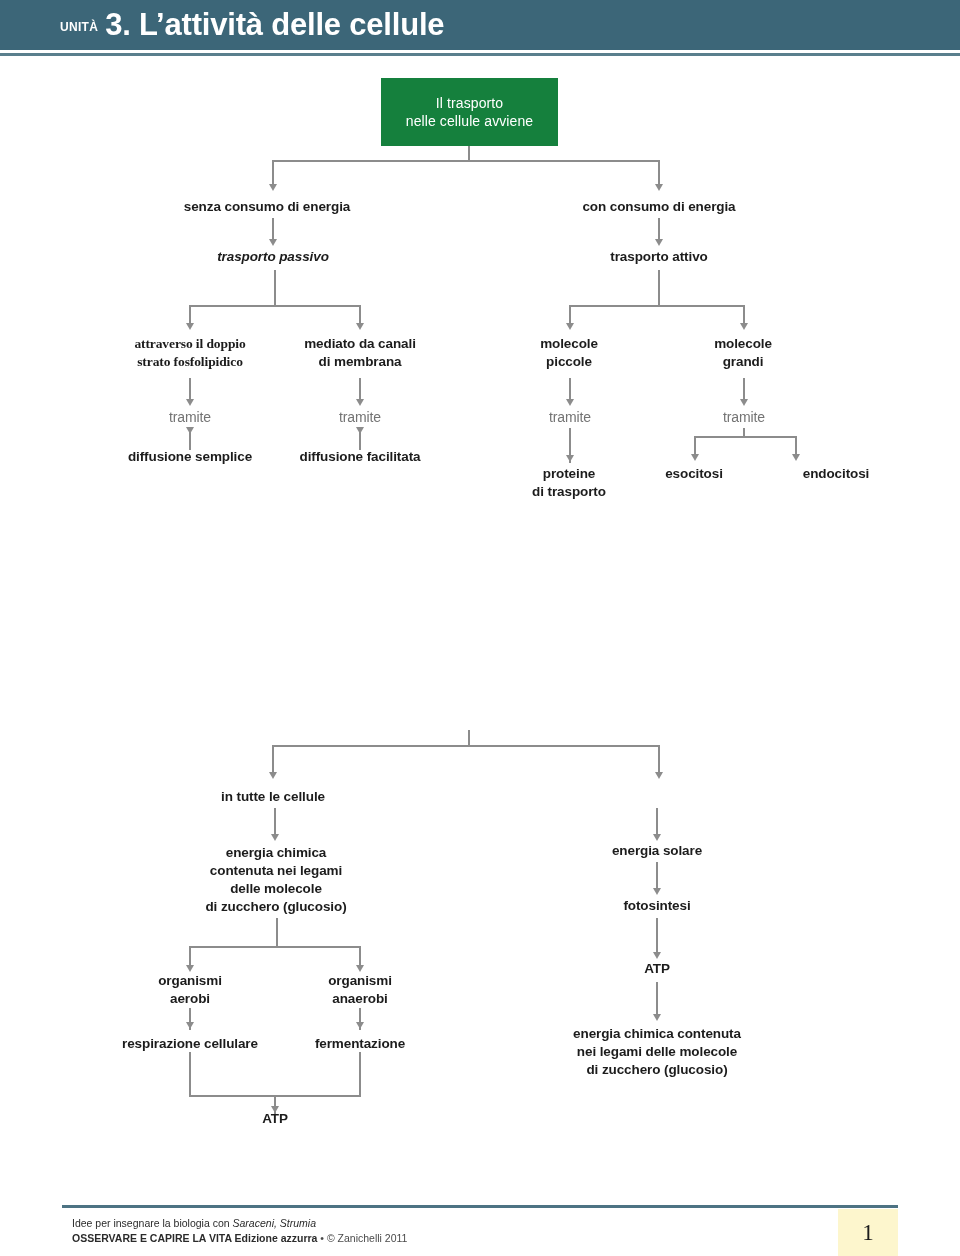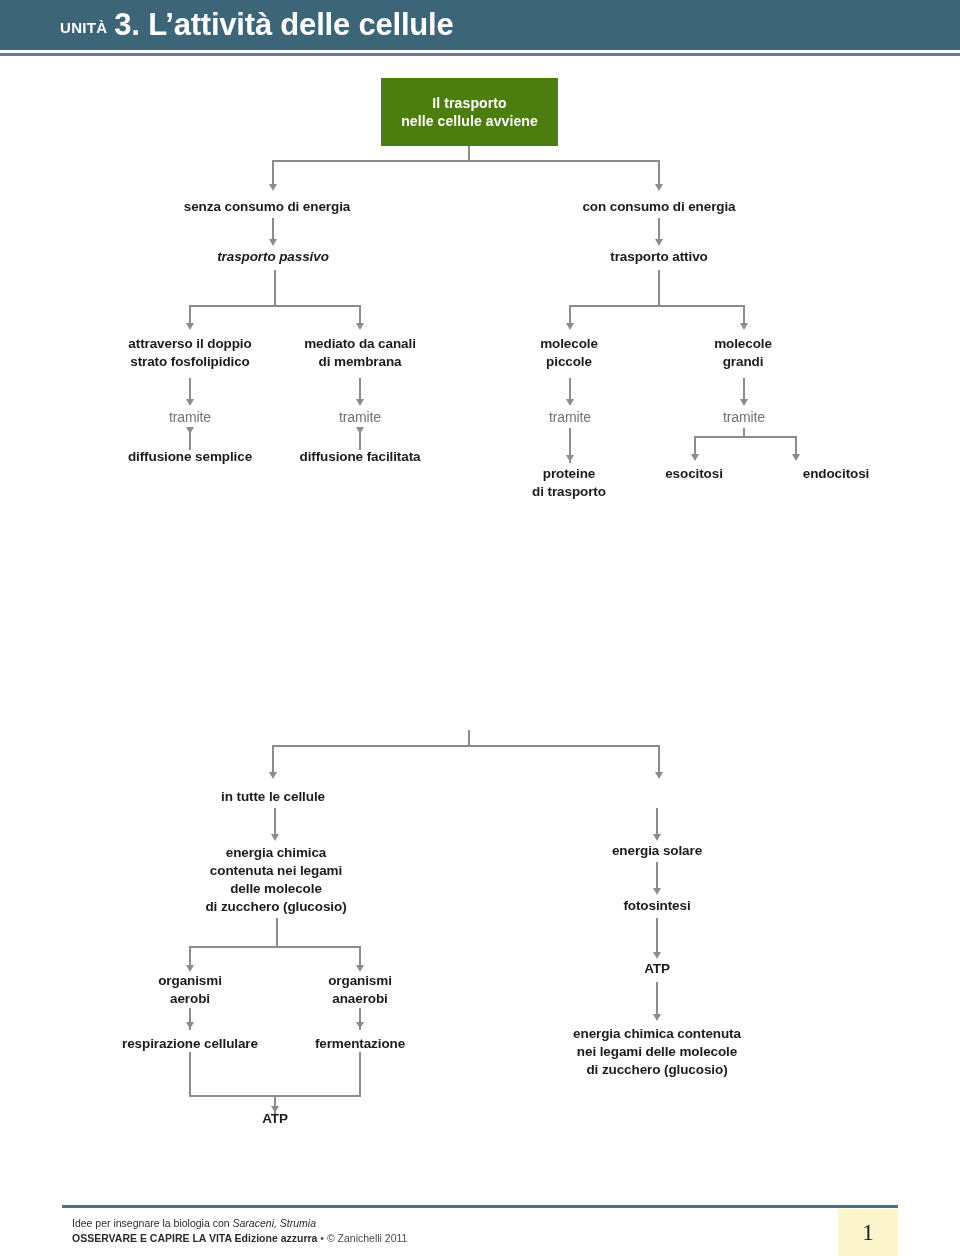--- a/index.html
+++ b/index.html
@@ -25,21 +25,21 @@
   .header-title {
     position: absolute;
     left: 60px; top: 3px;
     height: 43px;
     display: flex;
     align-items: center;
     color: #ffffff;
     white-space: nowrap;
   }
   .header-unita {
-    font-size: 21px;
+    font-size: 17px;
     font-weight: bold;
     letter-spacing: 0.3px;
     font-variant: small-caps;
     text-transform: lowercase;
     margin-right: 7px;
     position: relative;
     top: 1px;
   }
   .header-main {
     font-size: 31px;
@@ -62,24 +62,24 @@
   
   .diagram {
     position: absolute;
     left: 0; top: 0;
     width: 960px; height: 1256px;
   }
 
   
   .blue-box {
     position: absolute;
-    background: #4d7c0f;
+    background: #15803d;
     color: #ffffff;
     font-size: 14px;
-    font-weight: bold;
+    font-weight: normal;
     line-height: 1.30;
     text-align: center;
     display: flex;
     align-items: center;
     justify-content: center;
     letter-spacing: 0.1px;
   }
 
   
   .node {
@@ -196,21 +196,21 @@
   <div class="vline" style="left:360px; top:305px; height:19px;"></div>
   <div class="arrowhead" style="left:360px; top:323px;"></div>
 
   <div class="vline" style="left:659px; top:270px; height:37px;"></div>
   <div class="hline" style="left:569px; top:305px; width:176px;"></div>
   <div class="vline" style="left:570px; top:305px; height:19px;"></div>
   <div class="arrowhead" style="left:570px; top:323px;"></div>
   <div class="vline" style="left:744px; top:305px; height:19px;"></div>
   <div class="arrowhead" style="left:744px; top:323px;"></div>
 
-  <div class="node" style="left:190px; top:335px; width:180px;">attraverso il doppio
+  <div class="node" style="left:190px; top:335px; width:180px;font-family:Liberation Serif, serif;">attraverso il doppio
 strato fosfolipidico</div>
   <div class="node" style="left:360px; top:335px; width:180px;">mediato da canali
 di membrana</div>
   <div class="node" style="left:569px; top:335px; width:150px;">molecole
 piccole</div>
   <div class="node" style="left:743px; top:335px; width:150px;">molecole
 grandi</div>
 
   <div class="vline" style="left:190px; top:378px; height:22px;"></div>
   <div class="arrowhead" style="left:190px; top:399px;"></div>

